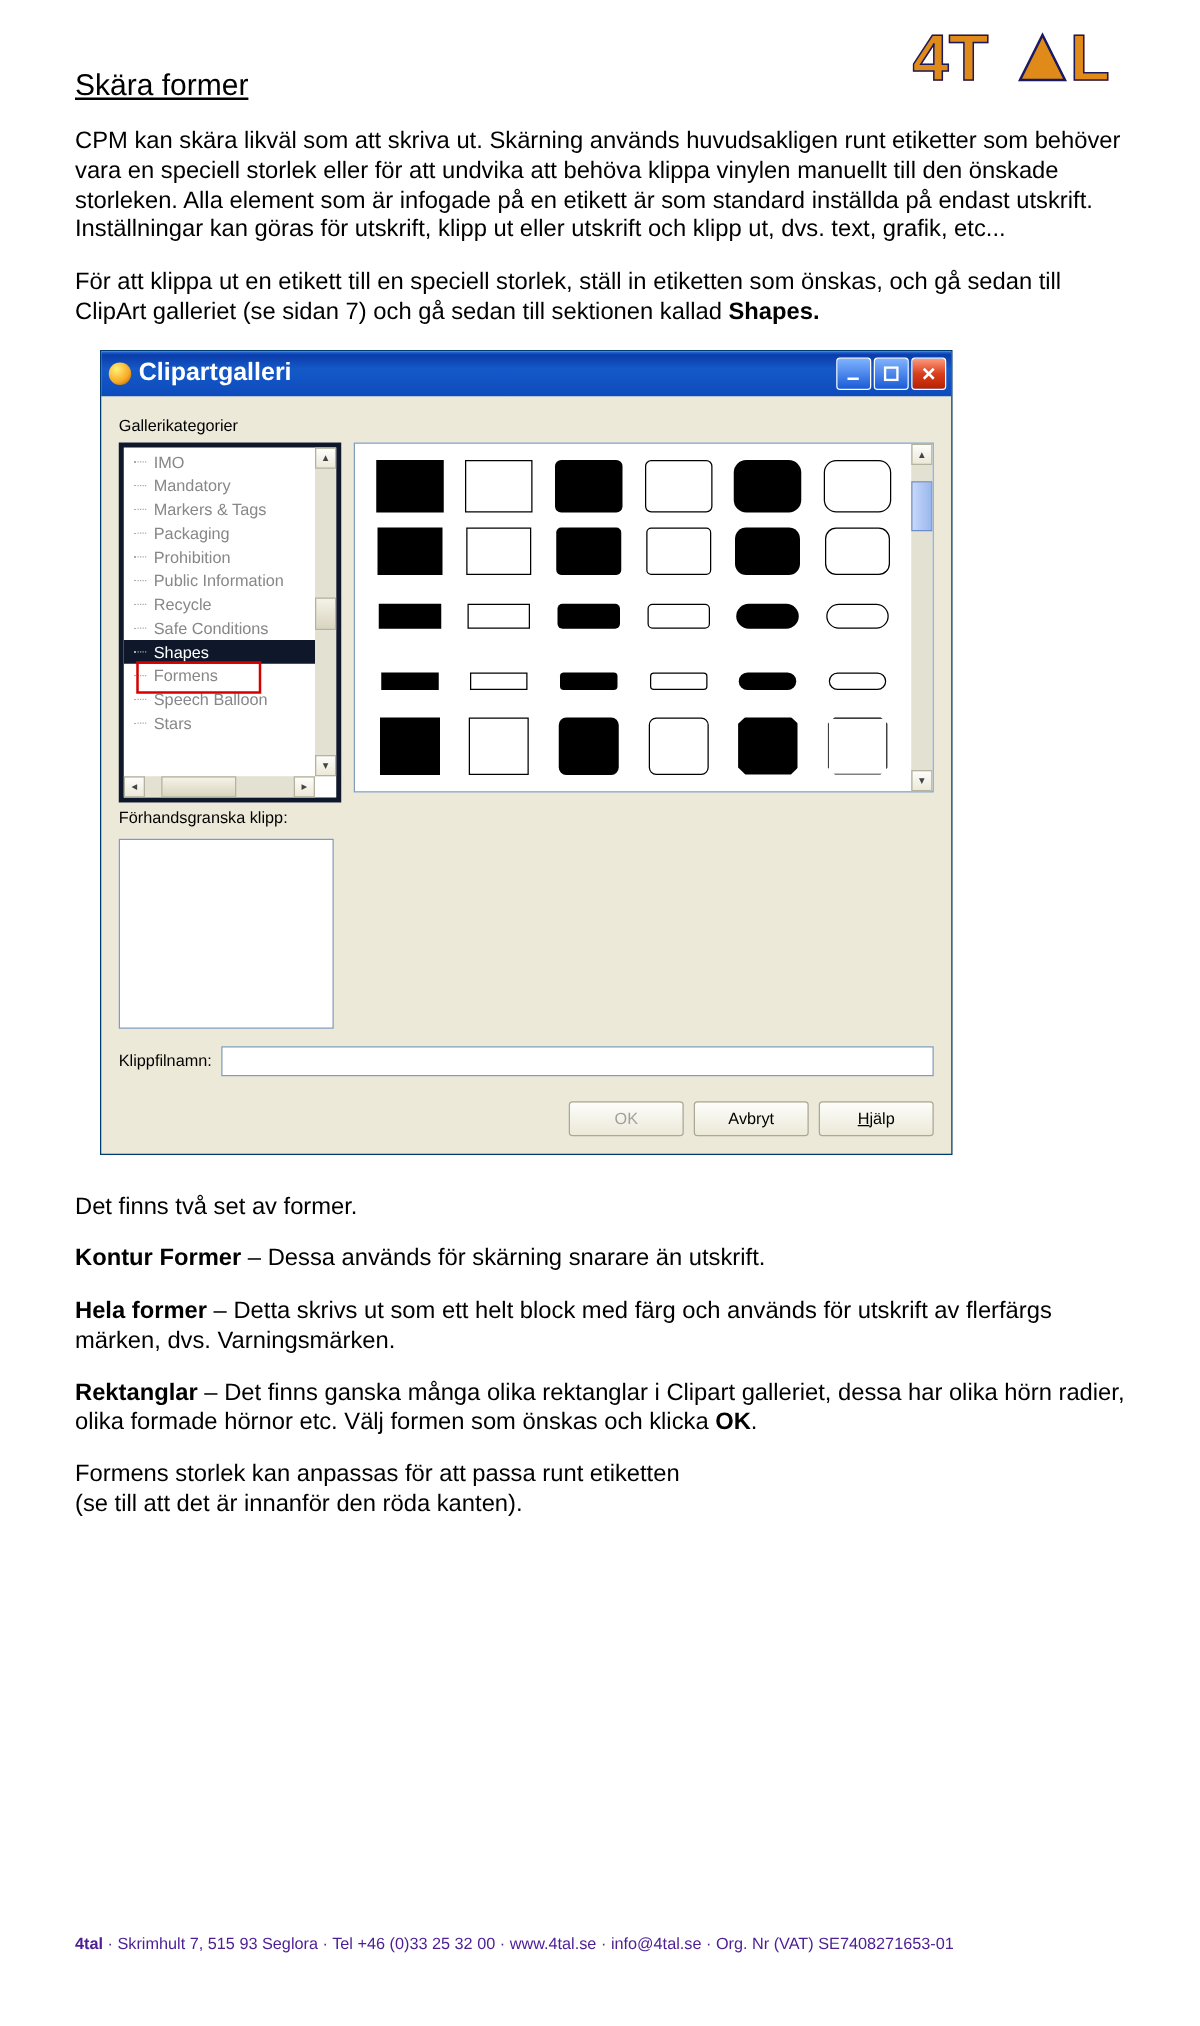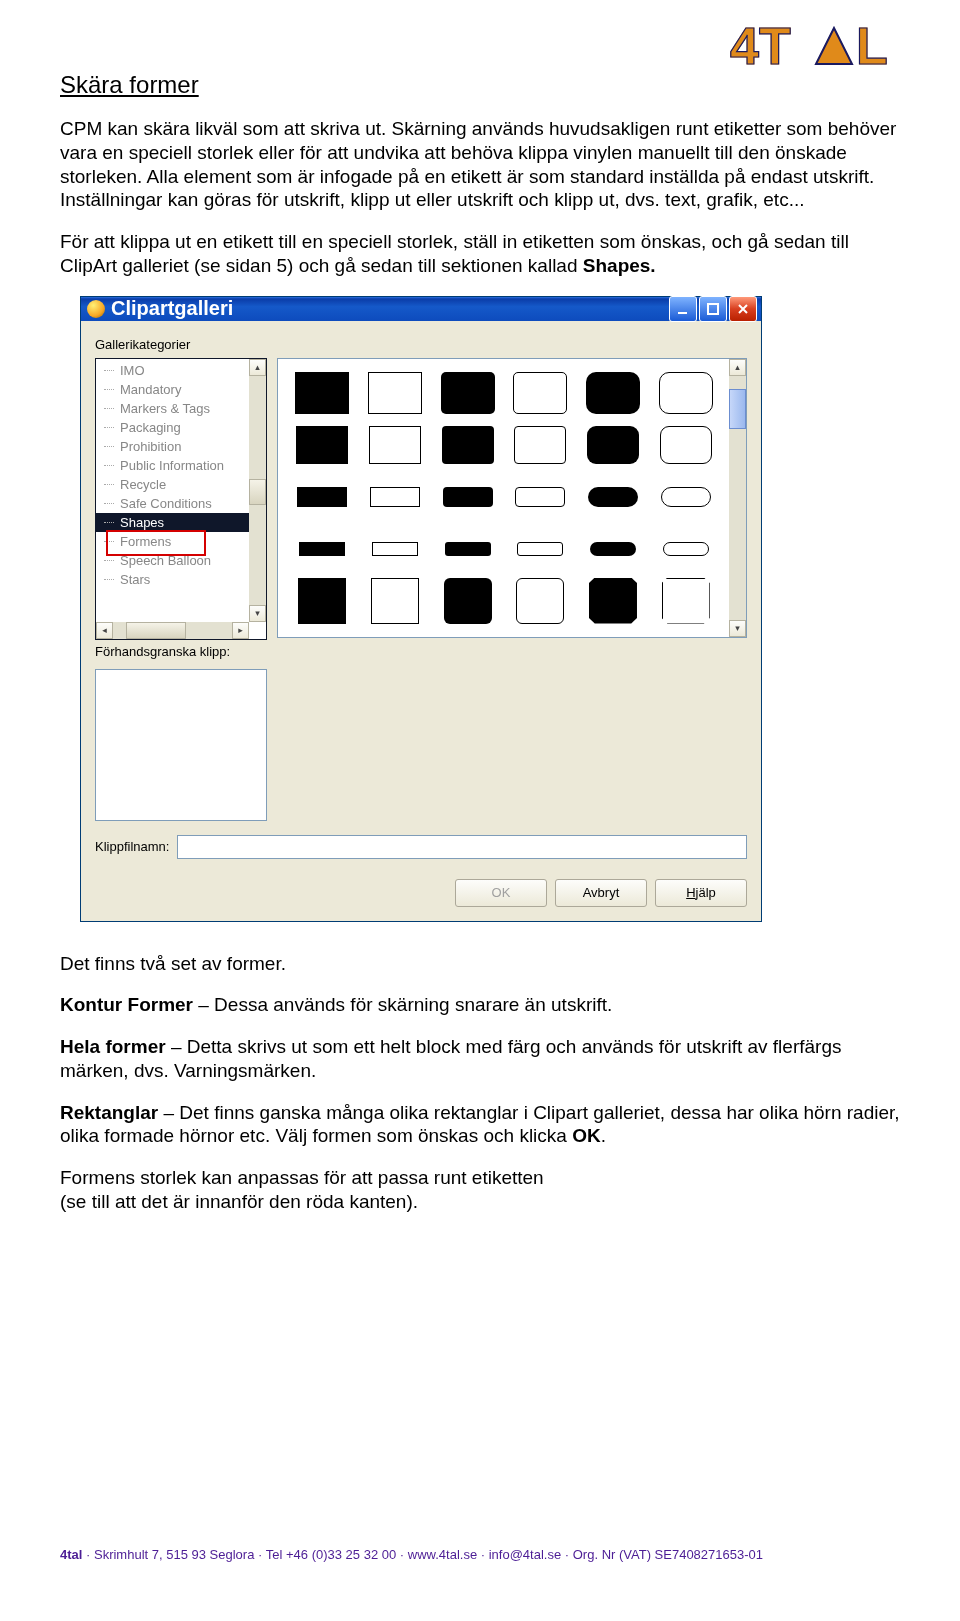--- a/index.html
+++ b/index.html
@@ -18,21 +18,21 @@
   }
   .logo {
     position: absolute;
     top: 20px;
     right: 60px;
   }
   h2.title {
     font-size: 24px;
     font-weight: normal;
     text-decoration: underline;
-    margin: 48px 0 18px 0;
+    margin: 32px 0 18px 0;
   }
   p.body {
     font-size: 19px;
     line-height: 1.25;
     margin: 0 0 18px 0;
   }
   .bold { font-weight: bold; }
 
   
   .dialog {
@@ -40,21 +40,21 @@
     margin: 10px 0 30px 20px;
     border: 1px solid #003c74;
     background: #ece9d8;
     font-family: Tahoma, Arial, sans-serif;
     font-size: 13px;
     color: #000;
   }
   .titlebar {
     display: flex;
     align-items: center;
-    height: 24px;
+    height: 36px;
     background: linear-gradient(to bottom, #2a6fe0 0%, #0a3ca8 8%, #1559c9 40%, #0d4bbd 100%);
     color: #fff;
     padding: 0 4px 0 6px;
   }
   .titlebar .ticon {
     width: 18px; height: 18px;
     border-radius: 50%;
     background: radial-gradient(circle at 35% 30%, #fff176, #f9a825 60%, #8d5a00);
     margin-right: 6px;
     flex-shrink: 0;
@@ -79,21 +79,21 @@
   .winbtn.close {
     background: linear-gradient(to bottom, #ff9a7a, #d83f1f 50%, #b92000);
   }
   .dialog-body { padding: 12px 14px 14px 14px; }
   .section-label { font-size: 13px; color: #000; margin: 4px 0 6px 0; }
 
   .row { display: flex; gap: 10px; }
   .treebox {
     width: 170px; height: 280px;
     background: #fff;
-    border: 1px solid #0f172a;
+    border: 4px solid #0f172a;
     position: relative;
     overflow: hidden;
   }
   .tree-scroll-v {
     position: absolute; right: 0; top: 0; bottom: 17px; width: 17px;
     background: #e3e1d1;
     display: flex; flex-direction: column; justify-content: space-between;
   }
   .tree-scroll-h {
     position: absolute; left: 0; right: 17px; bottom: 0; height: 17px;
@@ -238,21 +238,21 @@
         <text x="126" y="44" font-family="Arial Black, Arial" font-weight="900" font-size="52" stroke-width="1.2">L</text>
       </g>
     </svg>
   </div>
 
   <h2 class="title">Skära former</h2>
 
   <p class="body">CPM kan skära likväl som att skriva ut. Skärning används huvudsakligen runt etiketter som behöver vara en speciell storlek eller för att undvika att behöva klippa vinylen manuellt till den önskade storleken. Alla element som är infogade på en etikett är som standard inställda på endast utskrift. Inställningar kan göras för utskrift, klipp ut eller utskrift och klipp ut, dvs. text, grafik, etc...</p>
 
   <p class="body">
-    <span>För att klippa ut en etikett till en speciell storlek, ställ in etiketten som önskas, och gå sedan till ClipArt galleriet (se sidan 5) och gå sedan till sektionen kallad </span><span class="bold">Shapes.</span>
+    <span>För att klippa ut en etikett till en speciell storlek, ställ in etiketten som önskas, och gå sedan till ClipArt galleriet (se sidan 7) och gå sedan till sektionen kallad </span><span class="bold">Shapes.</span>
   </p>
 
   <div class="dialog">
     <div class="titlebar">
       <div class="ticon"></div>
       <div class="ttext">Clipartgalleri</div>
       <div class="winbtns">
         <div class="winbtn min">
           <svg width="12" height="12">
               <rect x="1" y="9" width="9" height="2" fill="#fff"></rect>

